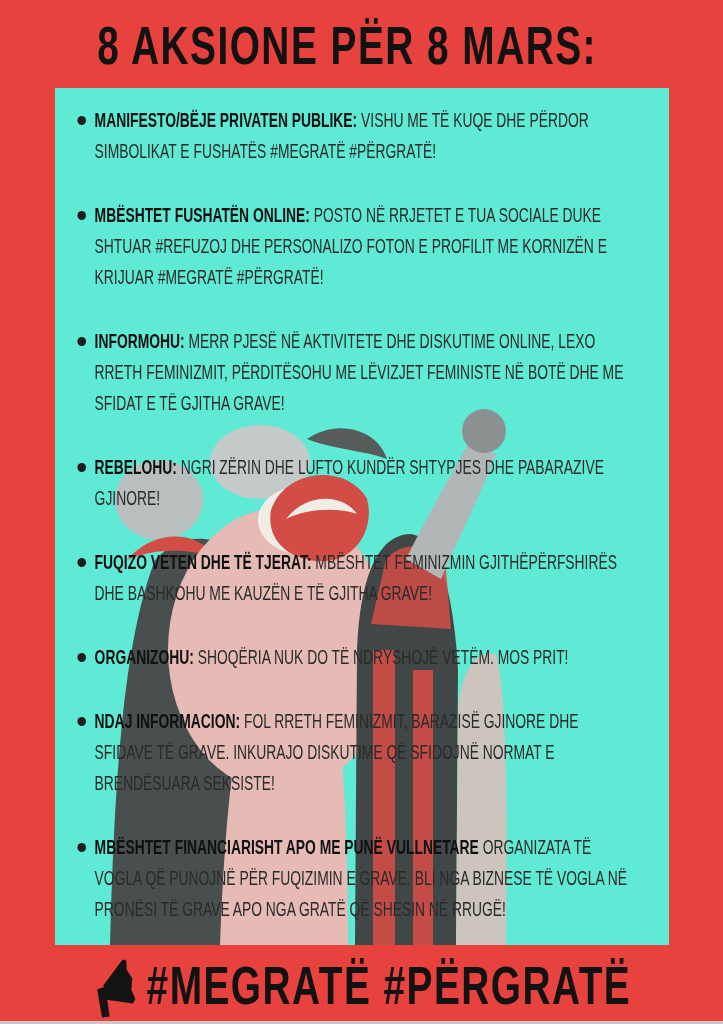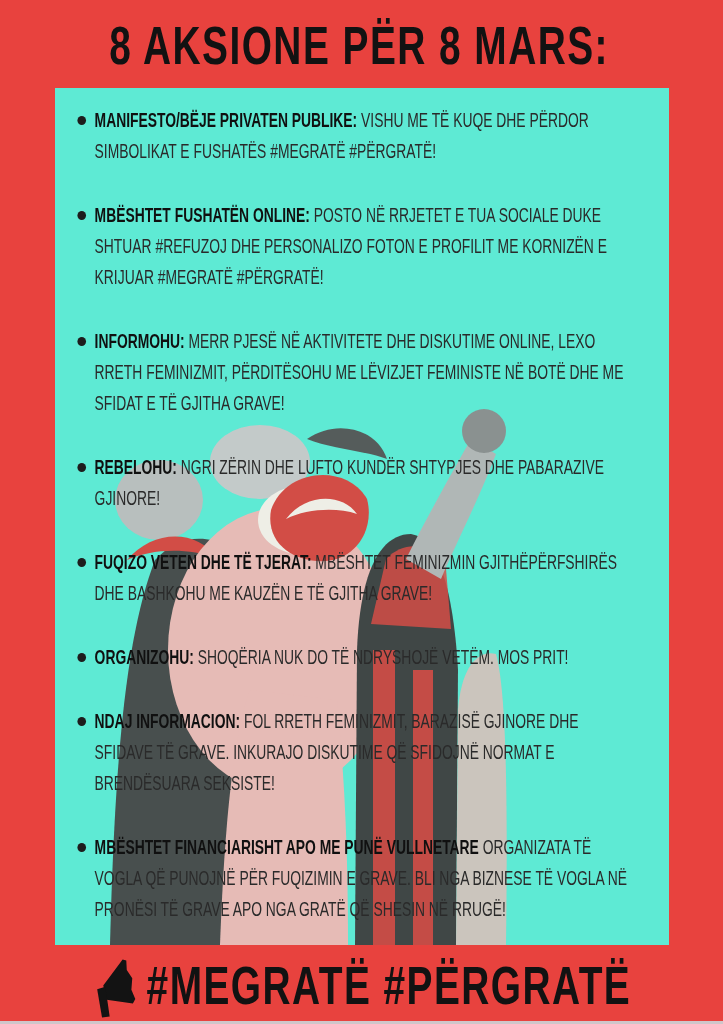--- a/index.html
+++ b/index.html
@@ -5,21 +5,21 @@
   html,body{margin:0;padding:0;background:#888;}
   .poster{
     position:relative;
     width:723px;height:1024px;
     background:#e8423e;
     font-family:"Liberation Sans", sans-serif;
     overflow:hidden;
   }
   
   .title-band{
-    position:absolute;top:14px;left:12px;width:652px;
+    position:absolute;top:14px;left:0;width:652px;
   }
   .poster-title{
     display:inline-block;
     font-size:54px;line-height:62px;
     font-weight:bold;
     color:#121212;
     letter-spacing:2px;
     white-space:nowrap;
     transform:scaleX(0.72);
     transform-origin:center;

